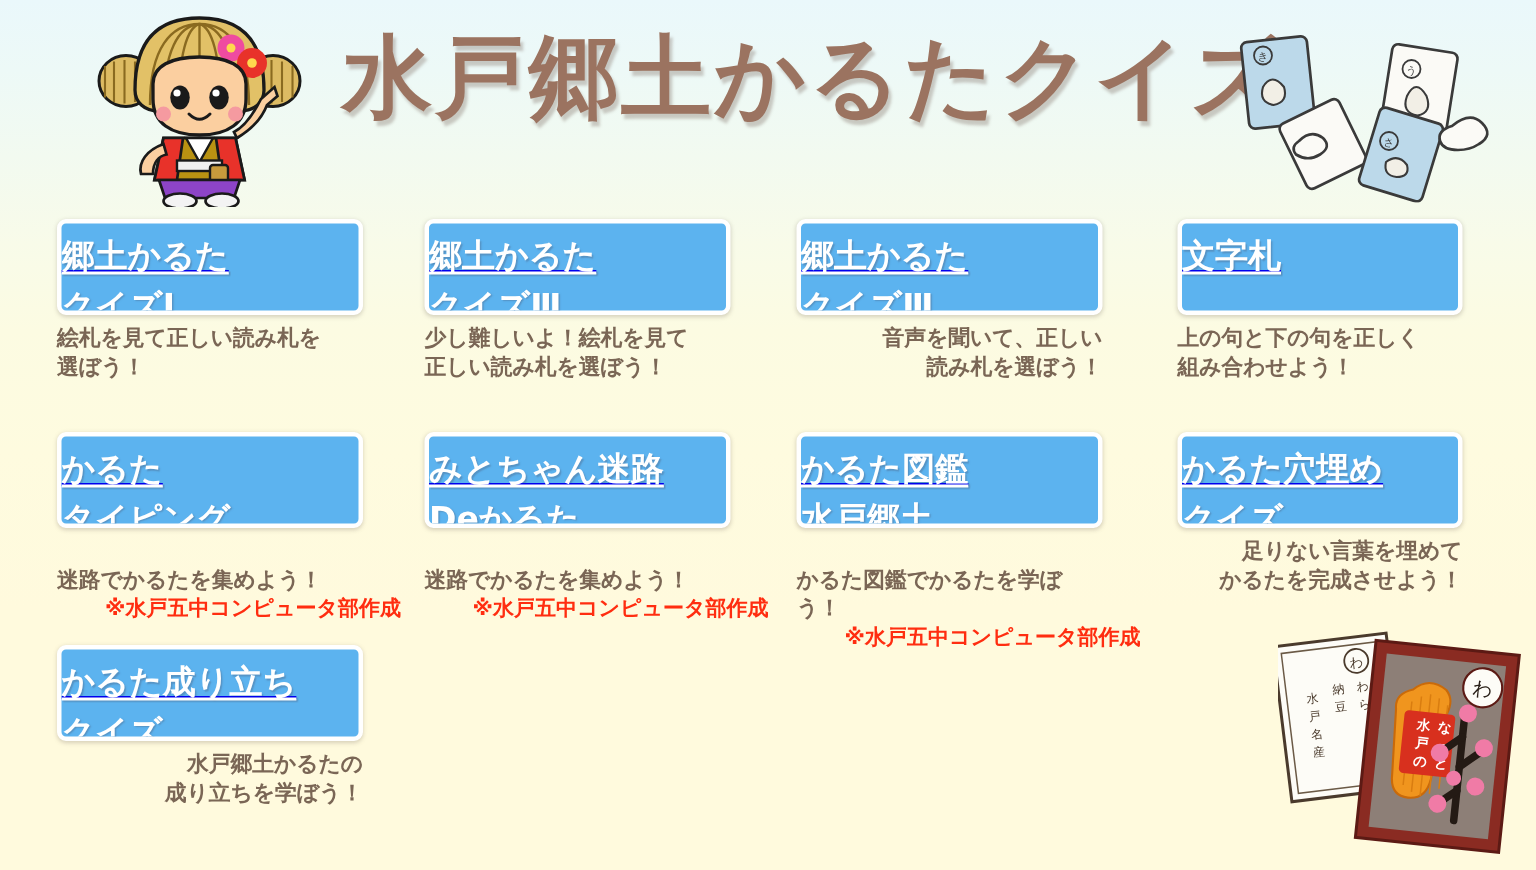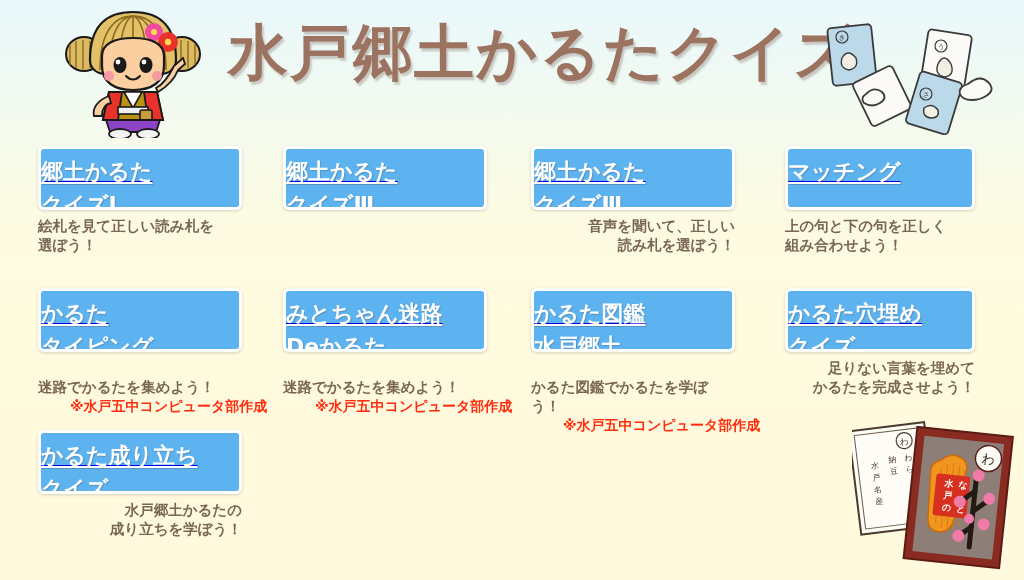--- a/index.html
+++ b/index.html
@@ -236,34 +236,36 @@
     </a>
     <div class="caption leftish">絵札を見て正しい読み札を
 選ぼう！</div>
   </div>
 
   <div class="cell" style="left:283px; top:146px; width:204px;">
     <a class="btn" href="#">
       <span class="btn-line">郷土かるた</span>
       <span class="btn-line">クイズⅢ</span>
     </a>
+    <div class="caption leftish">少し難しいよ！絵札を見て
+正しい読み札を選ぼう！</div>
   </div>
 
   <div class="cell" style="left:531px; top:146px; width:204px;">
     <a class="btn" href="#">
       <span class="btn-line">郷土かるた</span>
       <span class="btn-line">クイズⅢ</span>
     </a>
     <div class="caption centered">音声を聞いて、正しい
 読み札を選ぼう！</div>
   </div>
 
   <div class="cell" style="left:785px; top:146px; width:190px;">
     <a class="btn" href="#">
-      <span class="btn-line">マッチング</span>
+      <span class="btn-line">文字札</span>
     </a>
     <div class="caption leftish">上の句と下の句を正しく
 組み合わせよう！</div>
   </div>
 
   <div class="cell" style="left:38px;  top:288px; width:204px;">
     <a class="btn" href="#">
       <span class="btn-line">かるた</span>
       <span class="btn-line">タイピング</span>
     </a>

